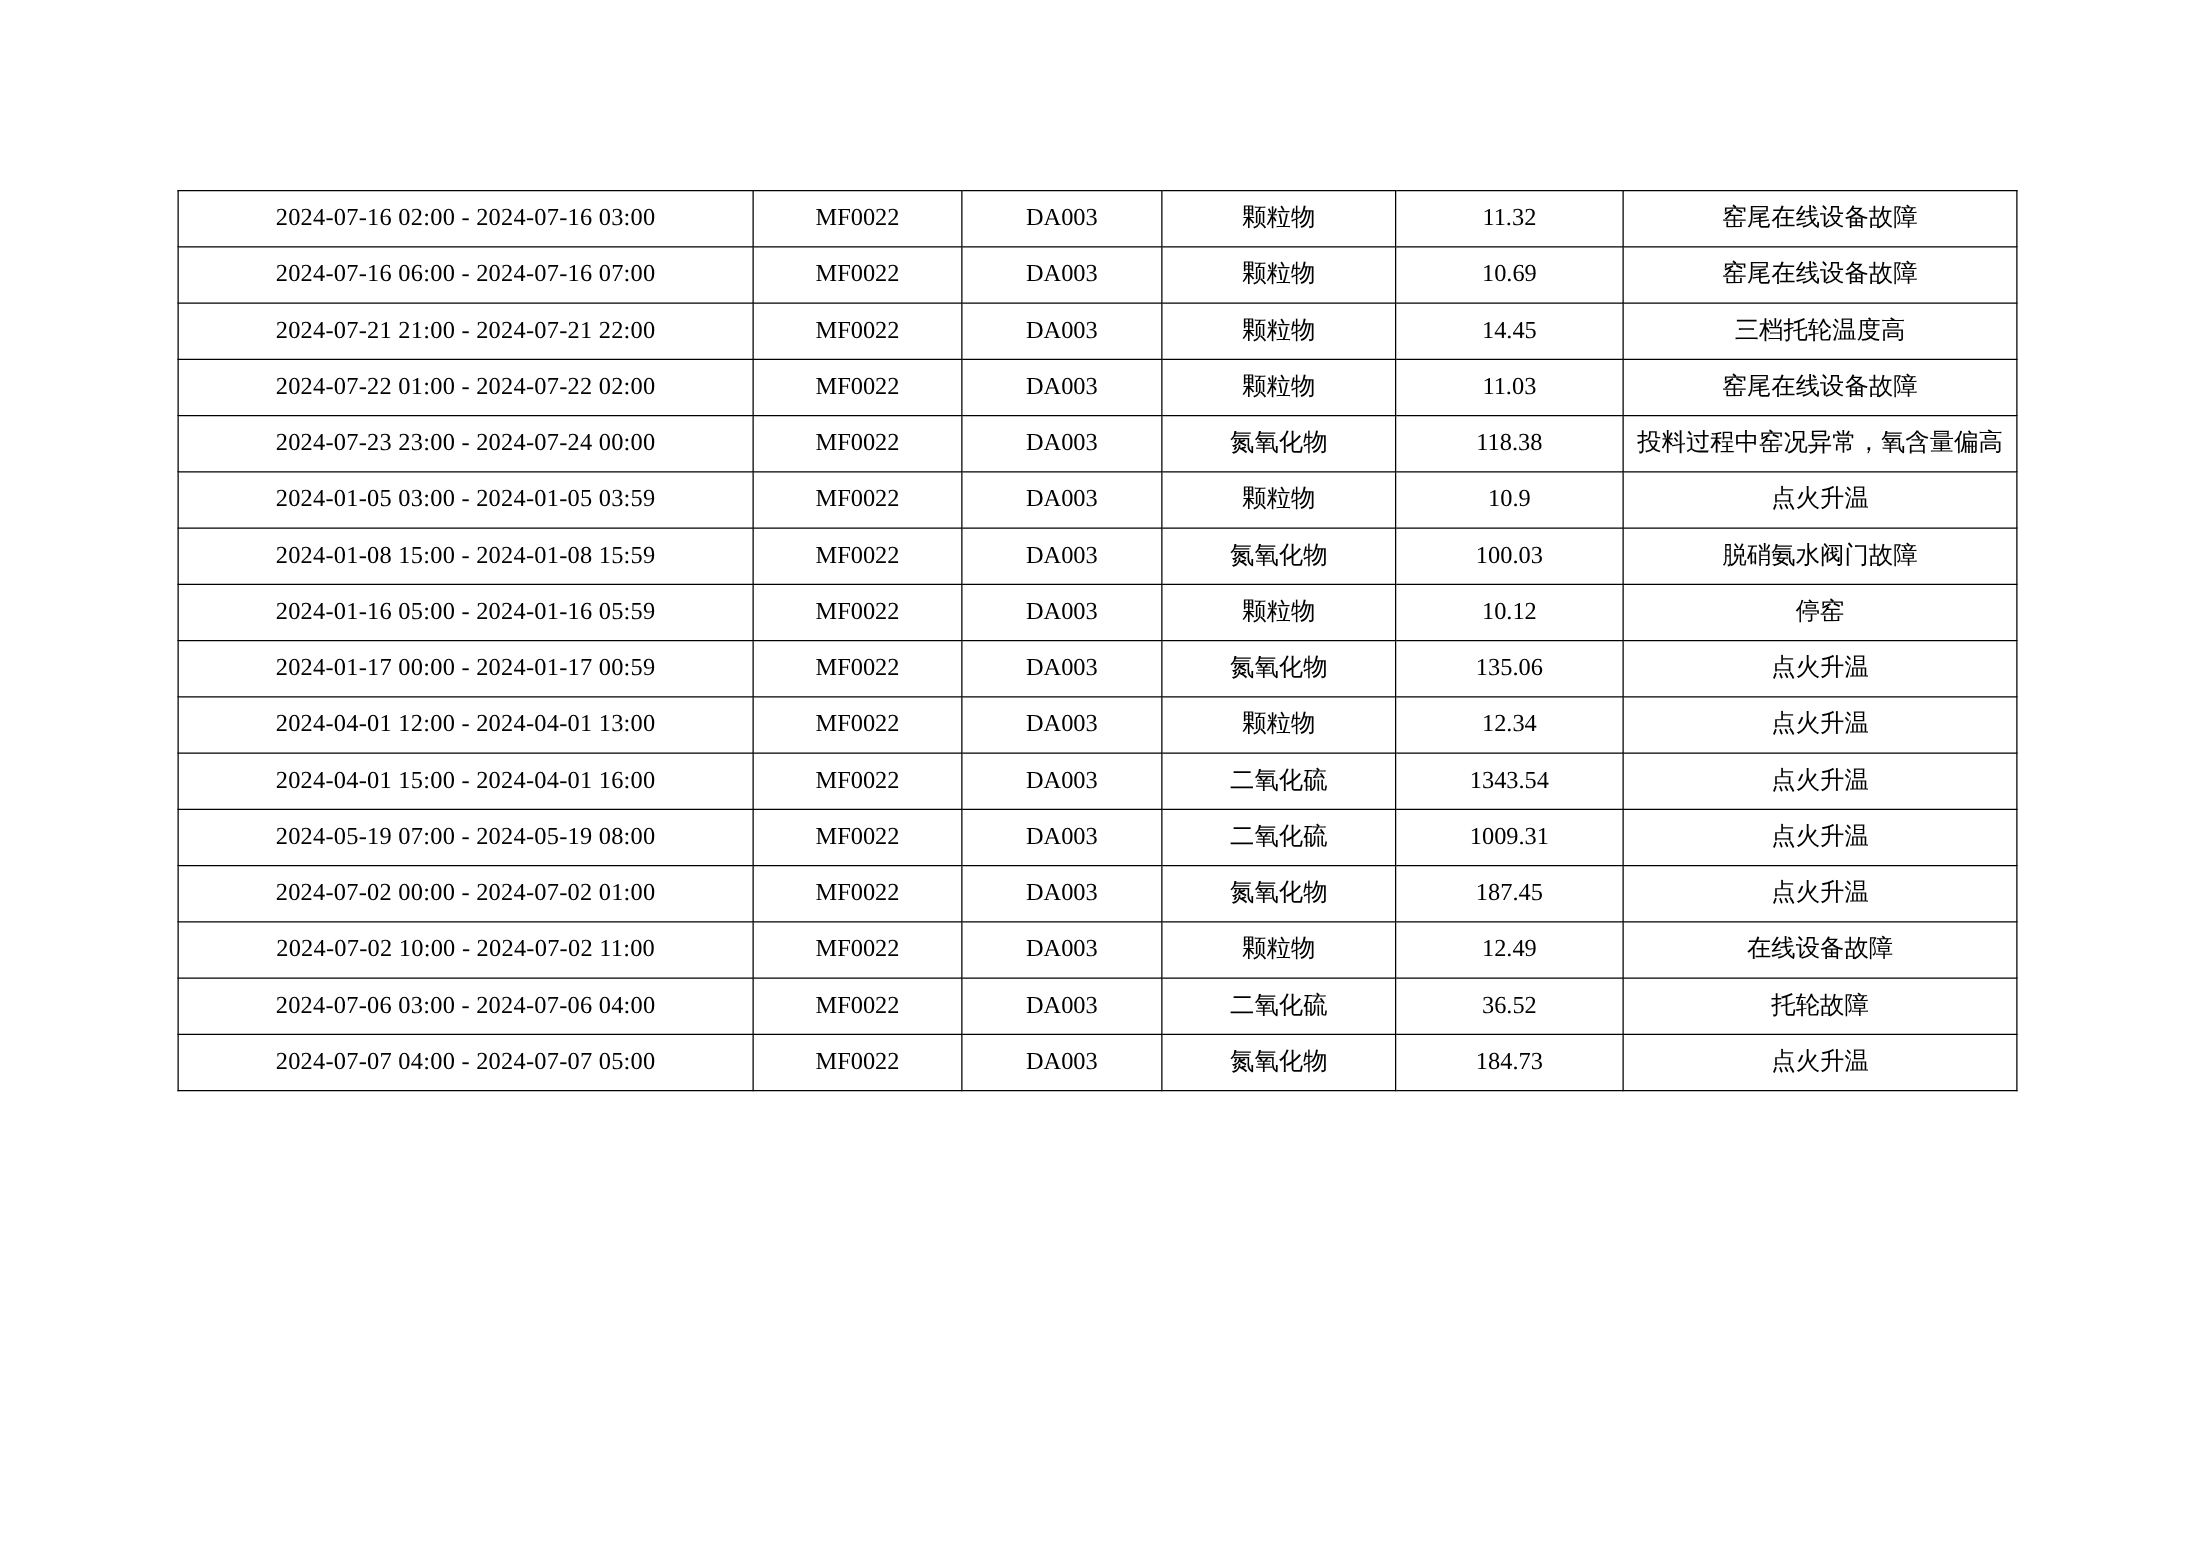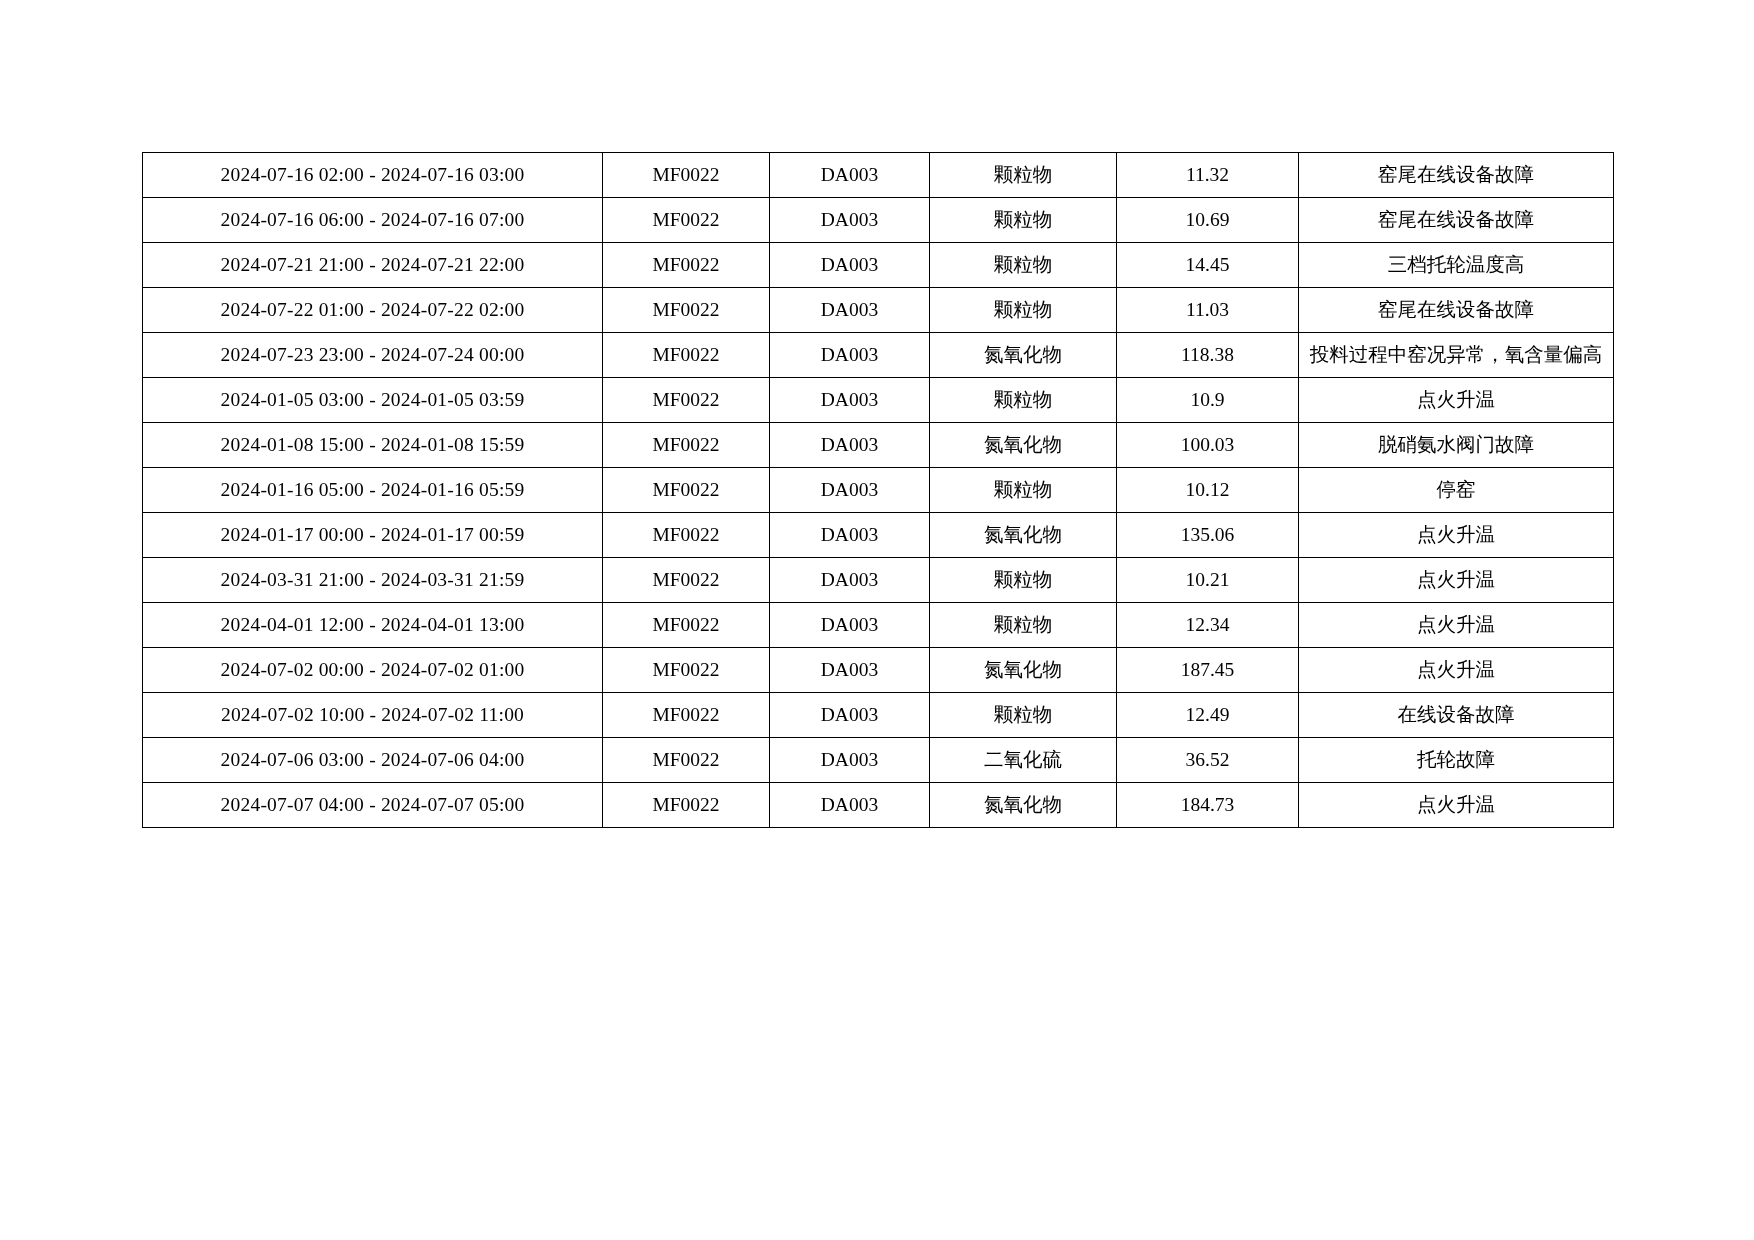--- a/index.html
+++ b/index.html
@@ -134,33 +134,41 @@
           </tr>
           <tr>
             <td class="cell period">2024-01-17 00:00 - 2024-01-17 00:59</td>
             <td class="cell facility">MF0022</td>
             <td class="cell device">DA003</td>
             <td class="cell pollutant">氮氧化物</td>
             <td class="cell value">135.06</td>
             <td class="cell reason">点火升温</td>
           </tr>
           <tr>
-            <td class="cell period">2024-03-31 21:00 - 2024-03-31 21:59</td>
-            <td class="cell facility">MF0022</td>
-            <td class="cell device">DA003</td>
-            <td class="cell pollutant">颗粒物</td>
-            <td class="cell value">10.21</td>
-            <td class="cell reason">点火升温</td>
-          </tr>
-          <tr>
             <td class="cell period">2024-04-01 12:00 - 2024-04-01 13:00</td>
             <td class="cell facility">MF0022</td>
             <td class="cell device">DA003</td>
             <td class="cell pollutant">颗粒物</td>
             <td class="cell value">12.34</td>
+            <td class="cell reason">点火升温</td>
+          </tr>
+          <tr>
+            <td class="cell period">2024-04-01 15:00 - 2024-04-01 16:00</td>
+            <td class="cell facility">MF0022</td>
+            <td class="cell device">DA003</td>
+            <td class="cell pollutant">二氧化硫</td>
+            <td class="cell value">1343.54</td>
+            <td class="cell reason">点火升温</td>
+          </tr>
+          <tr>
+            <td class="cell period">2024-05-19 07:00 - 2024-05-19 08:00</td>
+            <td class="cell facility">MF0022</td>
+            <td class="cell device">DA003</td>
+            <td class="cell pollutant">二氧化硫</td>
+            <td class="cell value">1009.31</td>
             <td class="cell reason">点火升温</td>
           </tr>
           <tr>
             <td class="cell period">2024-07-02 00:00 - 2024-07-02 01:00</td>
             <td class="cell facility">MF0022</td>
             <td class="cell device">DA003</td>
             <td class="cell pollutant">氮氧化物</td>
             <td class="cell value">187.45</td>
             <td class="cell reason">点火升温</td>
           </tr>

